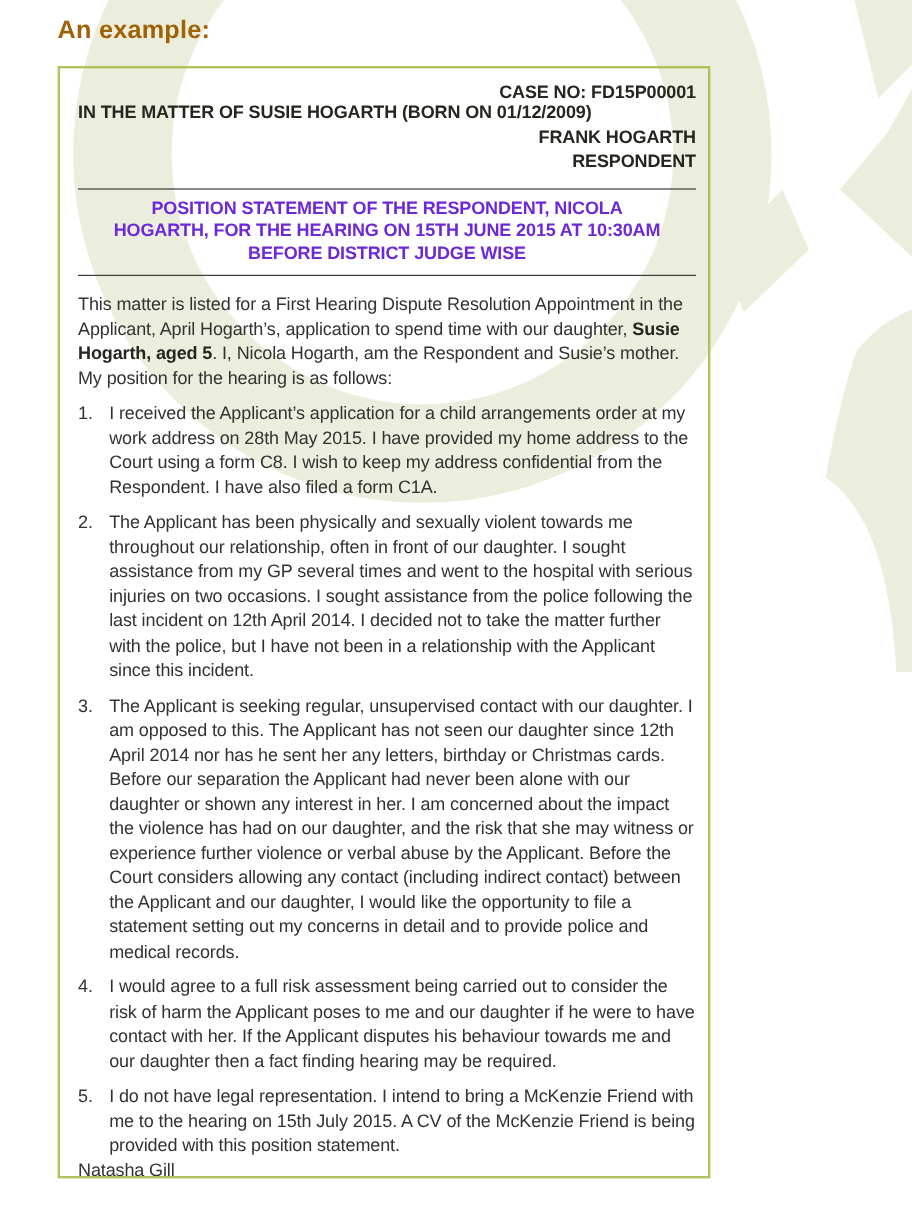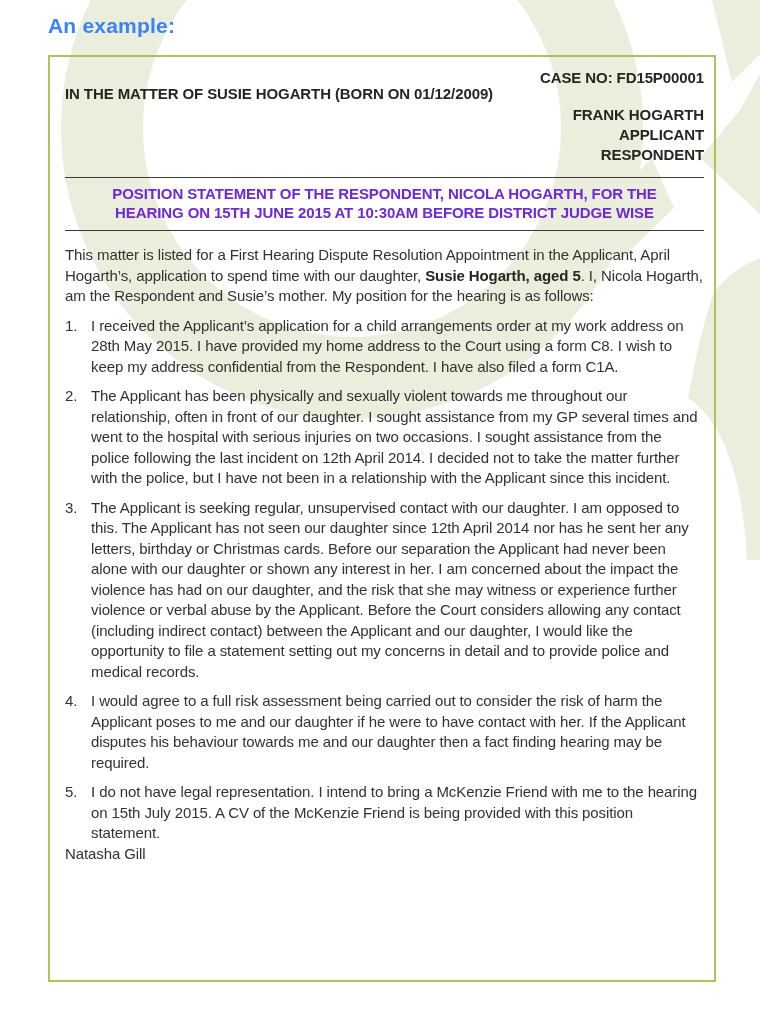--- a/index.html
+++ b/index.html
@@ -8,26 +8,26 @@
     font-family:"Liberation Sans","DejaVu Sans",sans-serif;
     -webkit-font-smoothing:antialiased;
   }
   .page{position:relative;width:760px;height:1023px;background:#fff;}
 
   
   .watermark{position:absolute;left:0;top:0;z-index:0;pointer-events:none;}
 
   .page-heading{
     position:absolute;left:48px;top:14px;z-index:2;margin:0;
-    font-size:21px;font-weight:700;color:#3b82f6;letter-spacing:0.2px;
+    font-size:21px;font-weight:700;color:#a16207;letter-spacing:0.2px;
   }
 
   .doc{
     position:absolute;left:48px;top:55px;z-index:1;
-    width:668px;height:927px;box-sizing:border-box;
+    width:544px;height:927px;box-sizing:border-box;
     border:2px solid #b2c05e;background:transparent;
     padding:13px 10px 0 15px;overflow:hidden;
     color:#333231;font-size:15px;letter-spacing:-0.1px;
   }
   .bold{font-weight:700;color:#26251f;}
   .hline{line-height:16px;}
   .case-no{text-align:right;line-height:16px;}
   .between{line-height:16px;letter-spacing:4px;margin-top:1px;}
   .party{text-align:right;line-height:20px;margin-top:3px;}
   .party.second{margin-top:14px;}
@@ -68,21 +68,20 @@
   </svg>
 
   <h1 class="page-heading">An example:</h1>
 
   <div class="doc">
 
     <div class="case-no bold">CASE NO: FD15P00001</div>
     <div class="hline bold">IN THE MATTER OF SUSIE HOGARTH (BORN ON 01/12/2009)</div>
 
     <div class="party bold">FRANK HOGARTH</div>
-    <div class="role bold">APPLICANT</div>
     <div class="role bold">RESPONDENT</div>
 
     <hr class="rule">
     <div class="doc-title">POSITION STATEMENT OF THE RESPONDENT, NICOLA HOGARTH, FOR THE HEARING ON 15TH JUNE 2015 AT 10:30AM BEFORE DISTRICT JUDGE WISE</div>
     <hr class="rule below-title">
 
     <p class="intro"><span>This matter is listed for a First Hearing Dispute Resolution Appointment in the Applicant, April Hogarth’s, application to spend time with our daughter, </span><b>Susie Hogarth, aged 5</b><span>. I, Nicola Hogarth, am the Respondent and Susie’s mother. My position for the hearing is as follows:</span></p>
 
     <div class="items">
       <div class="item">

